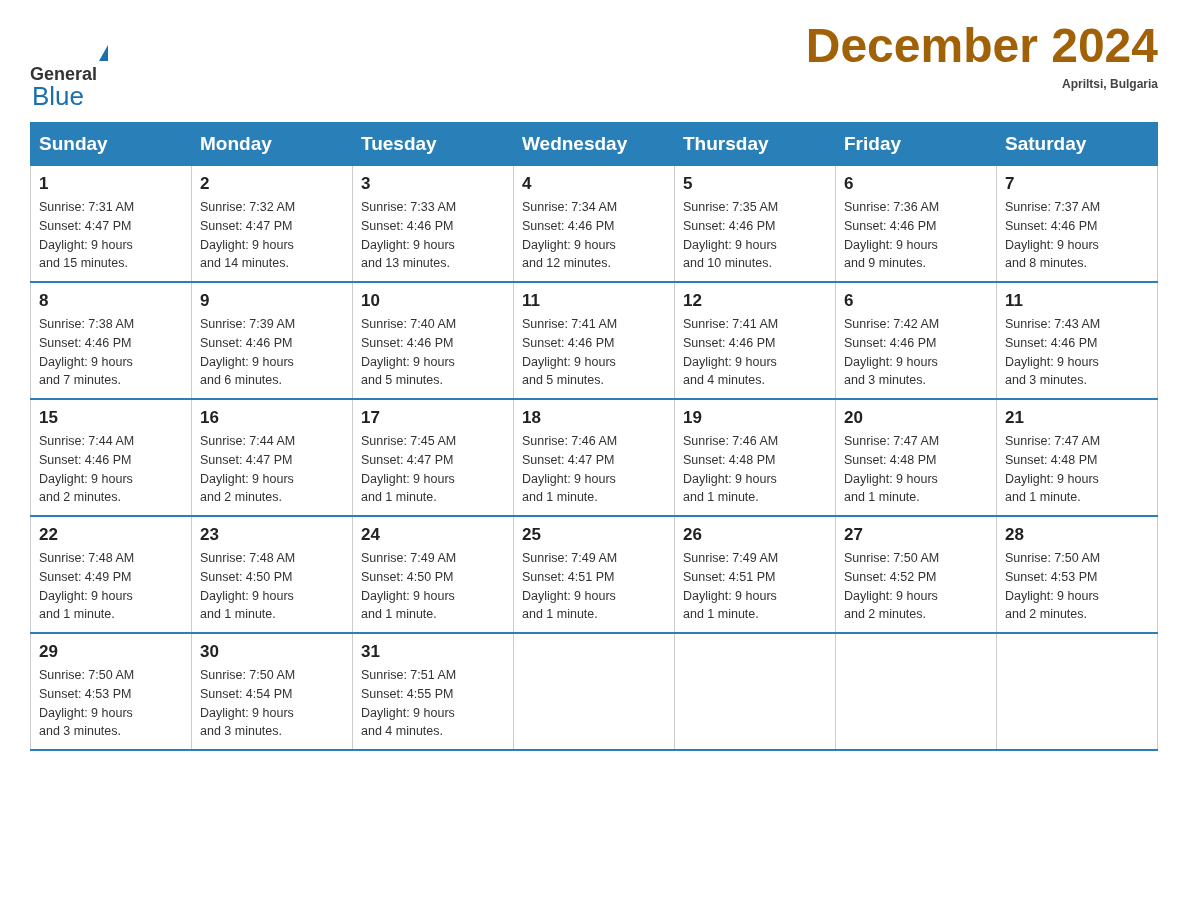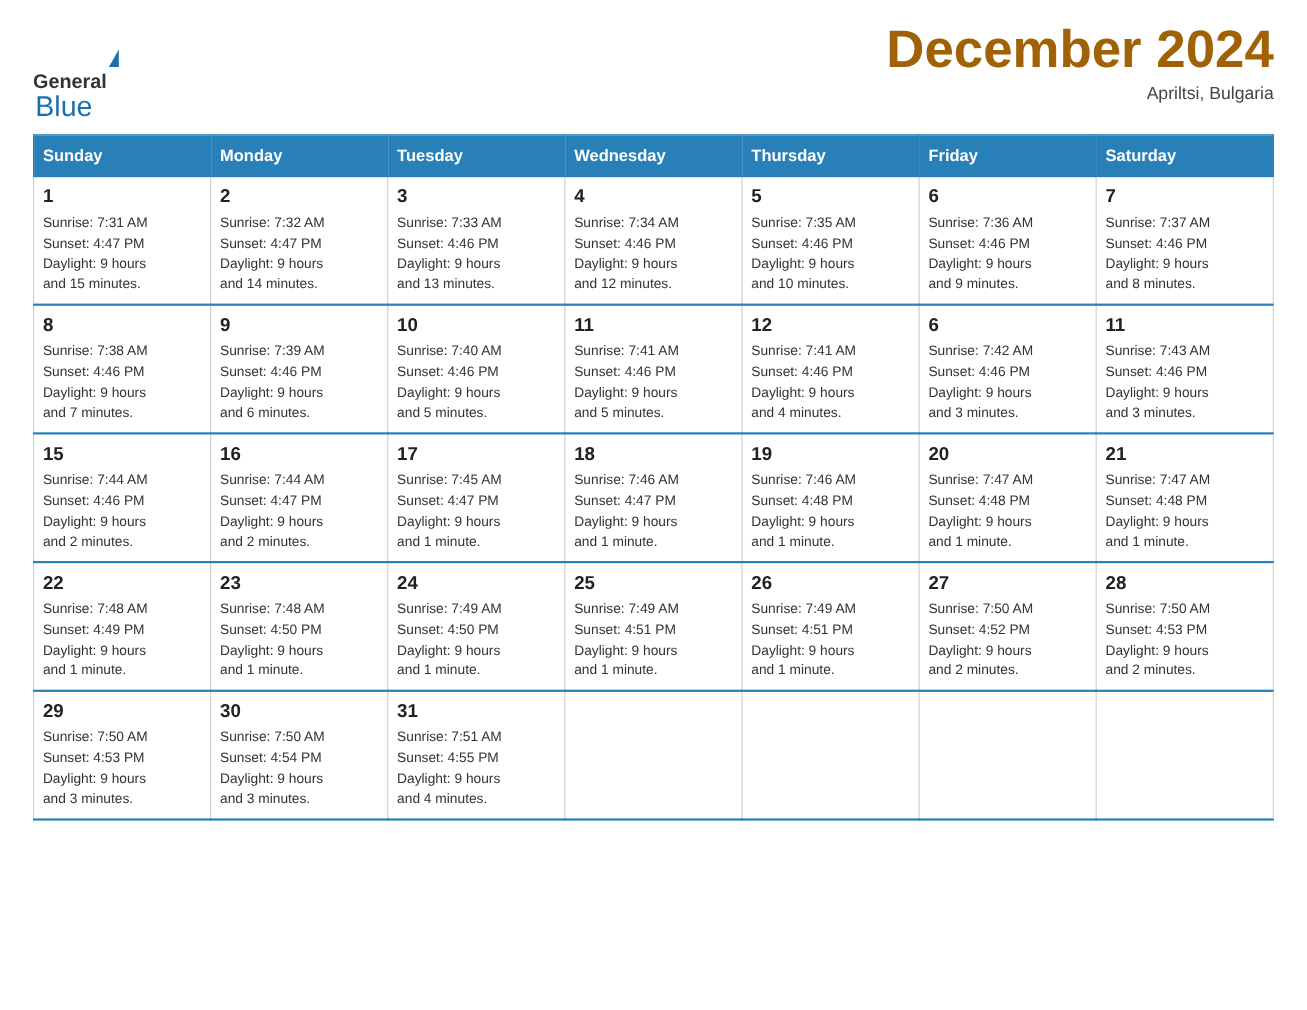--- a/index.html
+++ b/index.html
@@ -25,34 +25,35 @@
     .title-area {
       text-align: right;
     }
     .month-title {
       font-size: 48px;
       font-weight: bold;
       color: #a16207;
       line-height: 1.1;
     }
     .subtitle {
-      font-size: 16px;
+      font-size: 12px;
       color: #444;
       margin-top: 4px;
+      font-weight: bold;
     }
     table {
       width: 100%;
       border-collapse: collapse;
       margin-top: 10px;
     }
     thead tr th {
       background-color: #2980b9;
       color: #fff;
       padding: 10px 8px;
-      font-size: 15px;
+      font-size: 19px;
       font-weight: bold;
       text-align: left;
       border: 1px solid #2980b9;
     }
     tbody tr td {
       vertical-align: top;
       padding: 8px 8px;
       border: 1px solid #ccc;
       font-size: 13px;
       color: #333;

